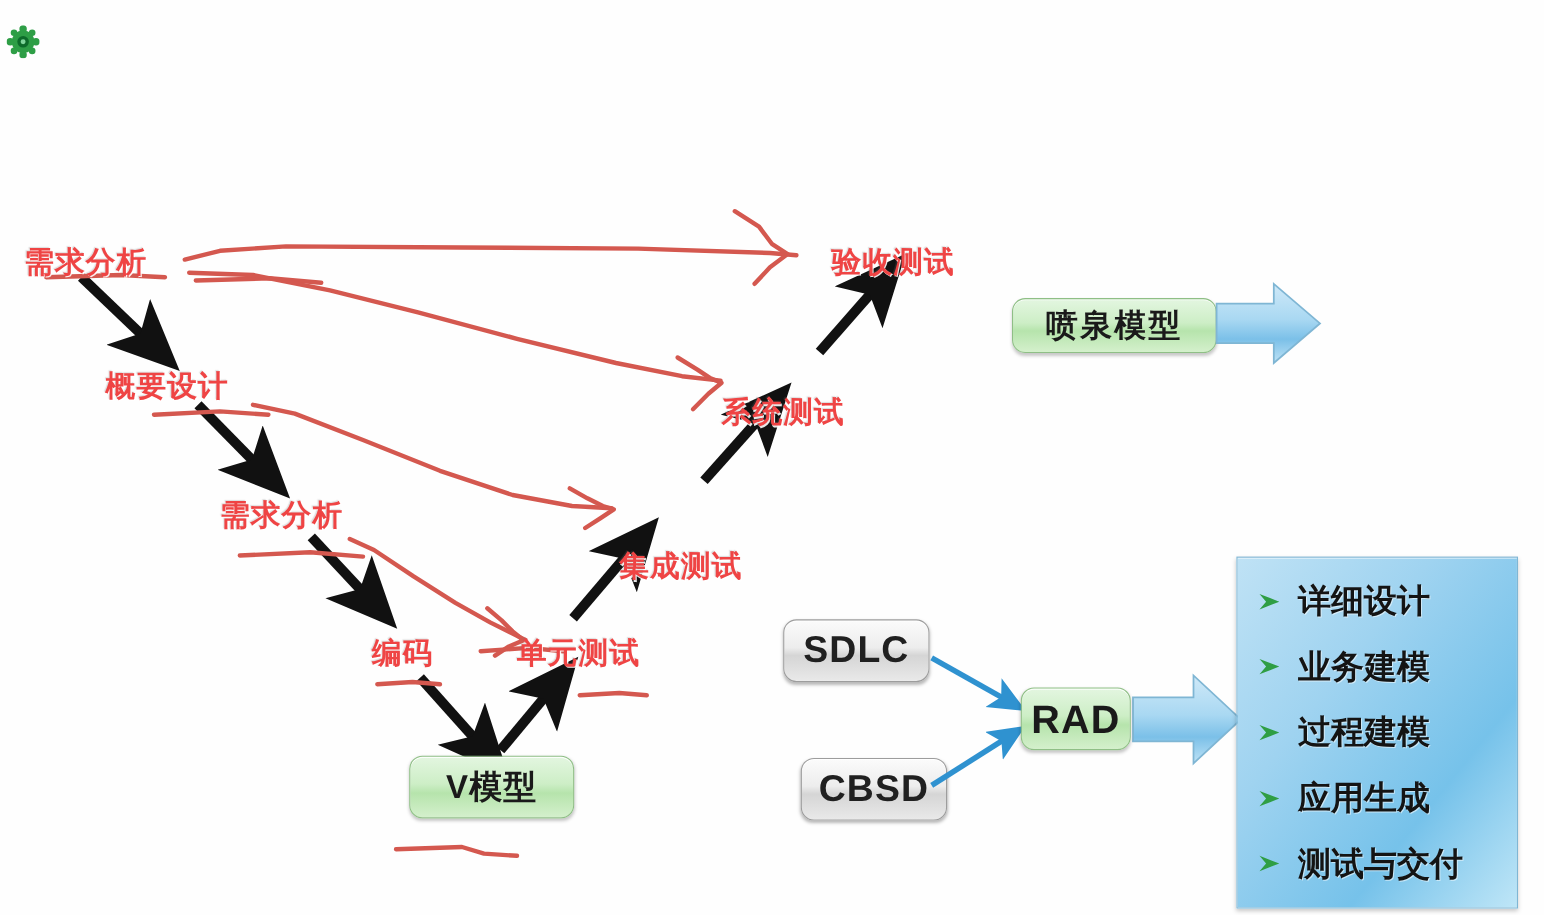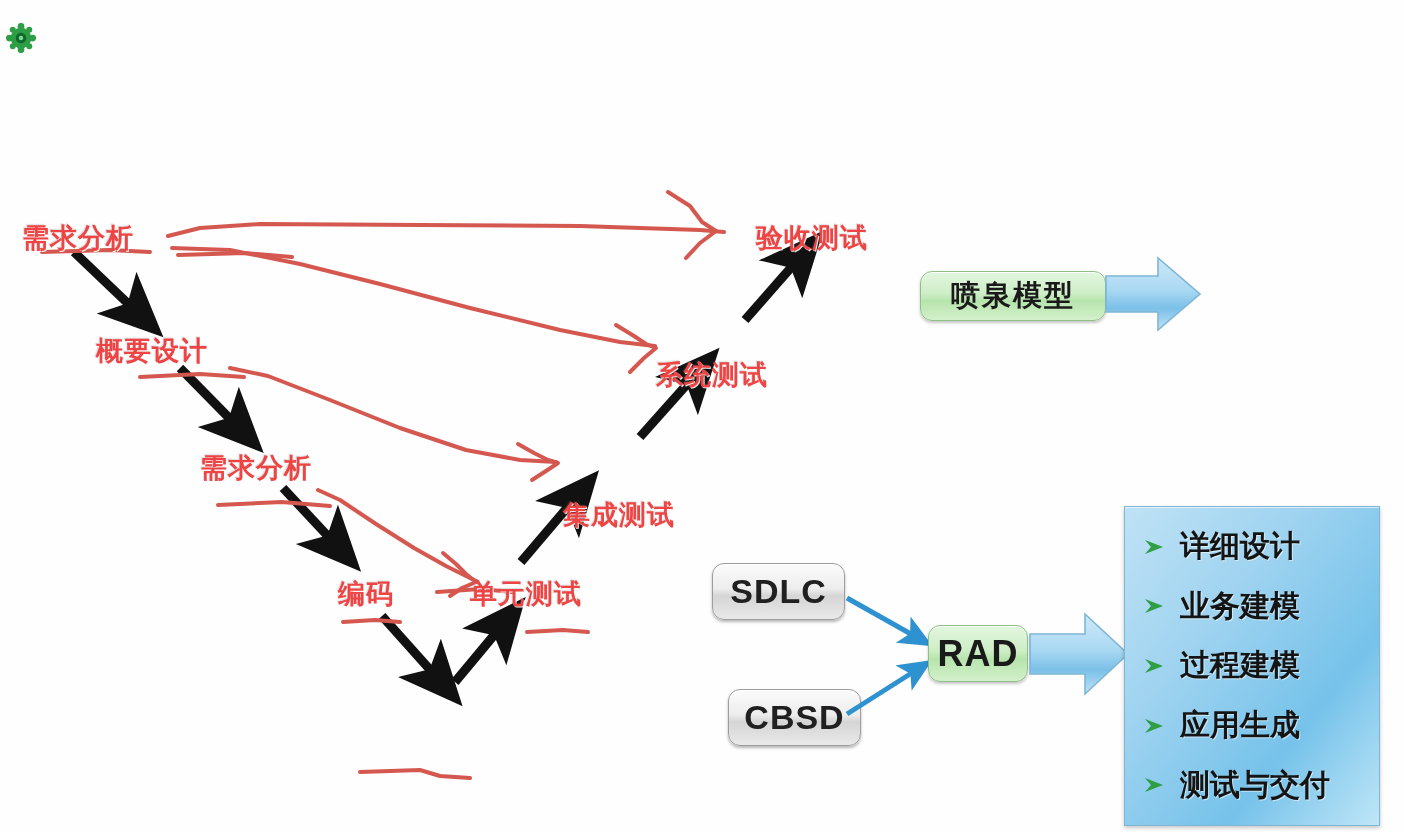--- a/index.html
+++ b/index.html
@@ -149,20 +149,23 @@
   <div class="vlabel" style="left:22px;  top:220px;">需求分析</div>
   <div class="vlabel" style="left:96px; top:333px;">概要设计</div>
   <div class="vlabel" style="left:200px; top:450px;">需求分析</div>
   <div class="vlabel" style="left:338px; top:576px;">编码</div>
 
   <div class="vlabel" style="left:470px; top:576px;">单元测试</div>
   <div class="vlabel" style="left:563px; top:460px;margin-top:37px;">集成测试</div>
   <div class="vlabel" style="left:656px; top:333px;margin-top:24px;">系统测试</div>
   <div class="vlabel" style="left:756px; top:220px;">验收测试</div>
 
+  <div class="box box-green" style="left:372px; top:687px; width:150px; height:57px; font-size:30px; letter-spacing:1px;">
+    <span>V模型</span>
+  </div>
 
   <div class="box box-green" style="left:920px; top:271px; width:186px; height:50px; font-size:29px; letter-spacing:2px;">
     <span>喷泉模型</span>
   </div>
 
   <svg class="svg-layer">
     <g>
       <linearGradient id="bgrad1" x1="0" y1="0" x2="0" y2="1">
         <stop offset="0%" stop-color="#cfe9f8"></stop>
         <stop offset="45%" stop-color="#a9d8f2"></stop>

